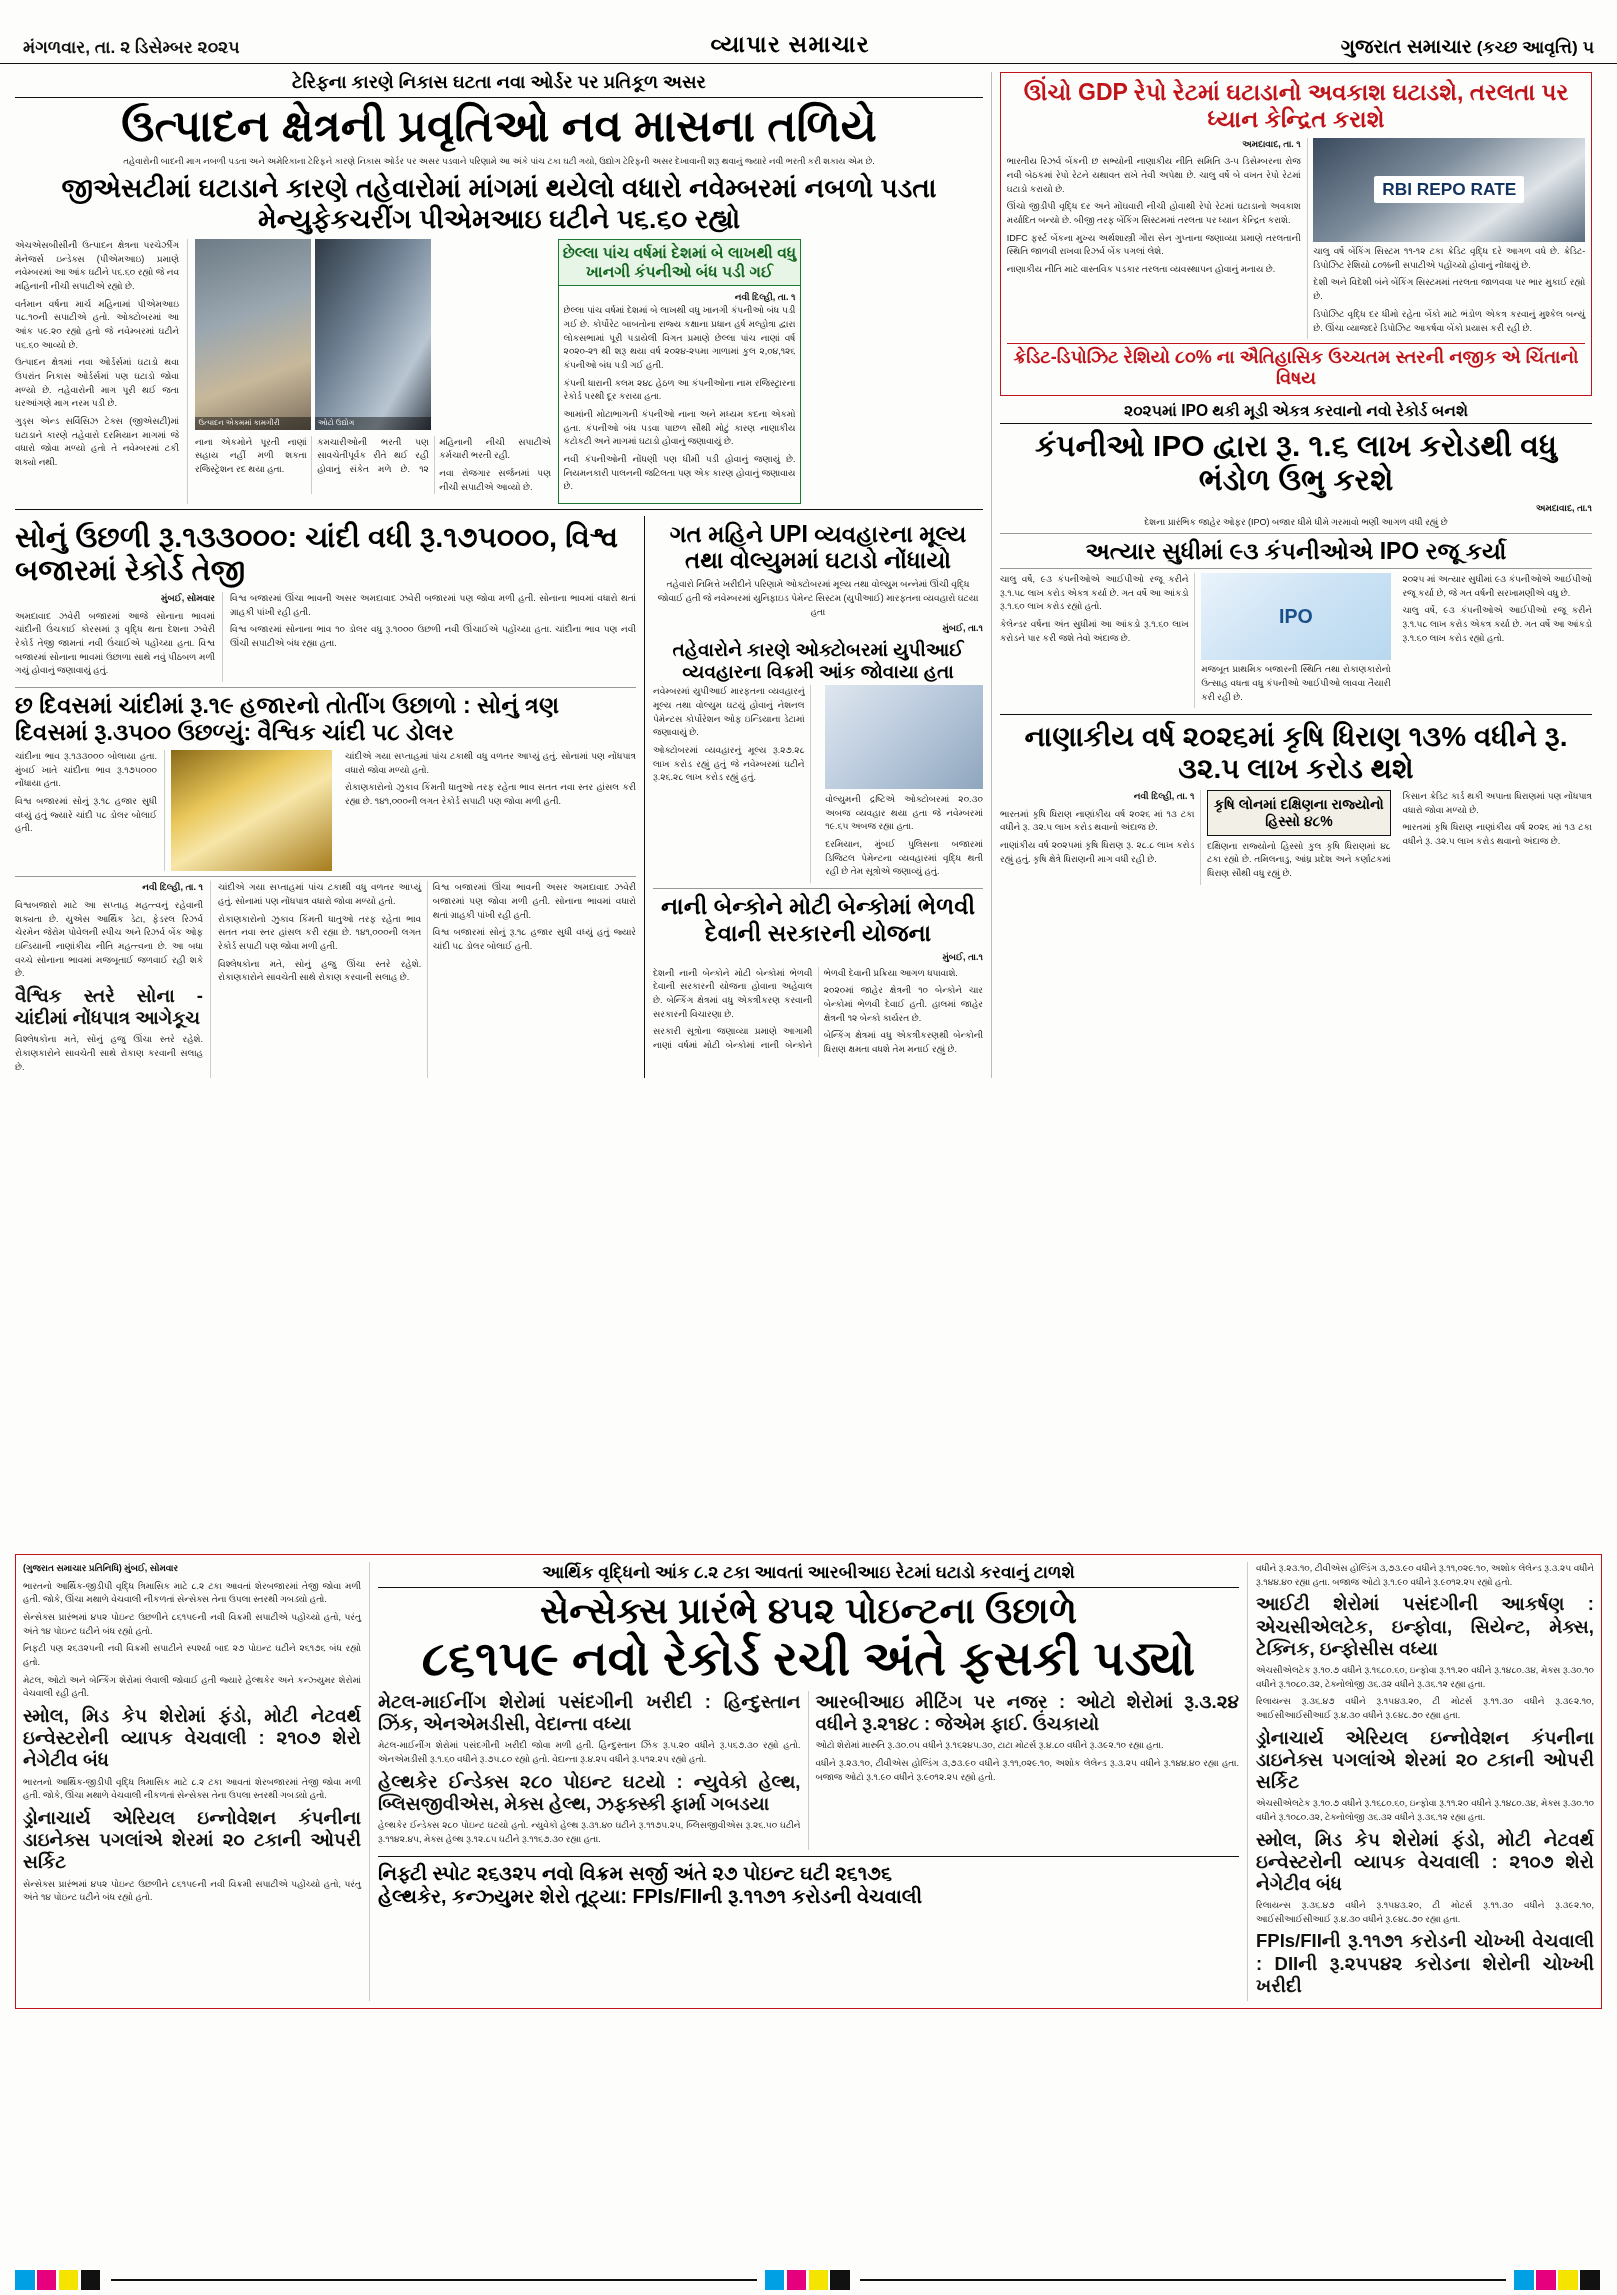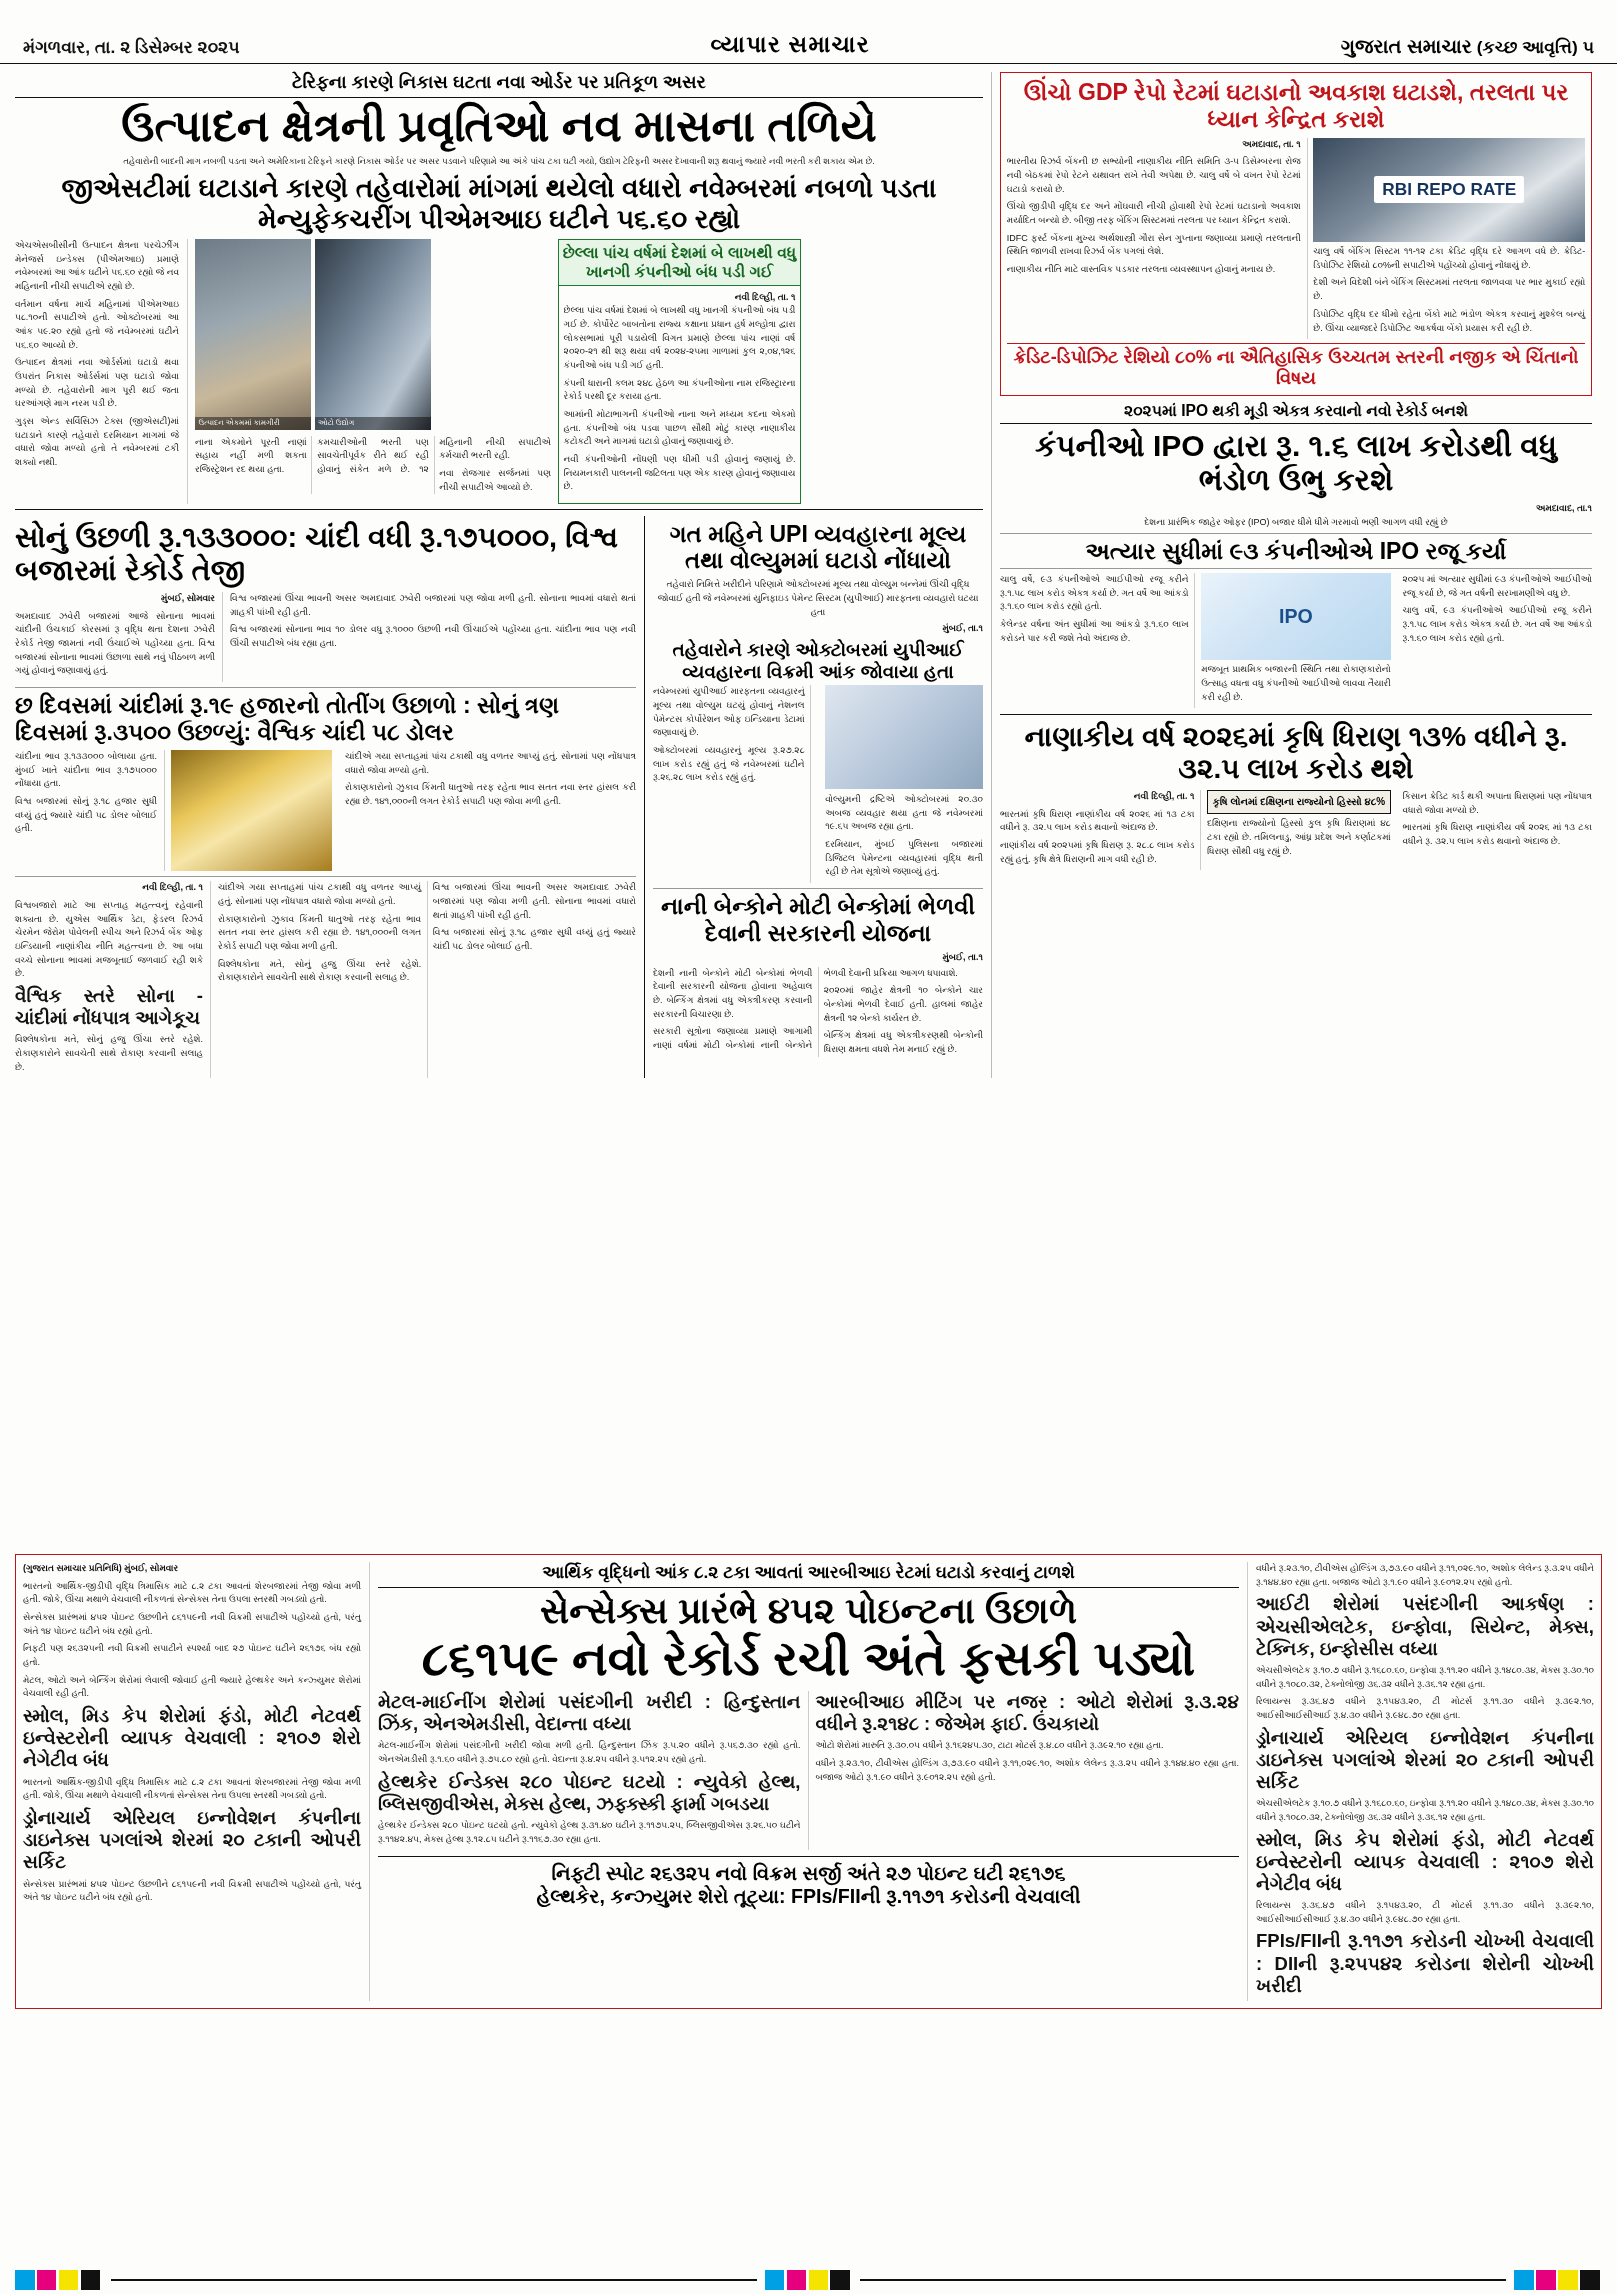--- a/index.html
+++ b/index.html
@@ -48,21 +48,21 @@
   .photo .cap{position:absolute;left:0;bottom:0;right:0;background:rgba(0,0,0,.45);color:#fff;font-size:7.5px;padding:1.7px 3.5px;}
   
   .greenbox{border:1.7px solid #1b7a2f;padding:4.6px;box-sizing:border-box;}
   .greenbox .gb-head{background:#e7f5e7;color:#14661f;font-size:15.6px;font-weight:bold;text-align:center;line-height:1.22;padding:3.5px 2.3px;border-bottom:1.2px solid #1b7a2f;margin:-4.6px -4.6px 4.6px;}
   
   .redbox{border:1.7px solid #c0141a;padding:5.8px;box-sizing:border-box;}
   .red-h{font-size:23px;font-weight:bold;color:#c0141a;text-align:center;line-height:1.18;}
   .red-sub{font-size:18px;font-weight:bold;color:#c0141a;text-align:center;border-top:1.2px solid #c0141a;padding-top:3.5px;margin-top:3.5px;}
   .tintbox{background:#f2efe6;border:1.2px solid #111;padding:4.6px;box-sizing:border-box;}
   .box-bot{border:1.7px solid #c0141a;padding:7px;box-sizing:border-box;}
-  .centerline{font-size:19.6px;font-weight:bold;text-align:center;line-height:1.2;}
+  .centerline{font-size:19.6px;font-weight:bold;line-height:1.2;}
   
   .colorstrip{position:absolute;left:0;bottom:0;width:1617px;height:30px;display:flex;align-items:center;padding:0 15px;box-sizing:border-box;gap:0;}
   .sw{width:19.6px;height:19.6px;margin-right:2.3px;}
   .strip-line{flex:1;height:2.3px;background:#111;margin:0 8px;}
   .mb10{margin-bottom:5.8px;}
   .flexrow{display:flex;}
 </style>
 </head>
 <body>
 
@@ -271,21 +271,21 @@
 
       <div>
         <div class="h2" style="font-size:28px;">નાણાકીય વર્ષ ૨૦૨૬માં કૃષિ ધિરાણ ૧૩% વધીને રૂ. ૩૨.૫ લાખ કરોડ થશે</div>
         <div class="flexrow" style="margin-top:3.5px;">
           <div style="width:34%;padding-right:5.8px;border-right:0.6px solid #ccc;box-sizing:border-box;" class="txt">
             <p style="text-align:right;font-weight:bold;">નવી દિલ્હી, તા. ૧</p>
             <p>ભારતમાં કૃષિ ધિરાણ નાણાંકીય વર્ષ ૨૦૨૬ માં ૧૩ ટકા વધીને રૂ. ૩૨.૫ લાખ કરોડ થવાનો અંદાજ છે.</p>
             <p>નાણાંકીય વર્ષ ૨૦૨૫માં કૃષિ ધિરાણ રૂ. ૨૮.૮ લાખ કરોડ રહ્યું હતું. કૃષિ ક્ષેત્રે ધિરાણની માગ વધી રહી છે.</p>
           </div>
           <div style="width:33%;padding:0 5.8px;box-sizing:border-box;">
-            <div class="tintbox" style="text-align:center;font-size:10px;font-weight:bold;line-height:1.25;">કૃષિ લોનમાં દક્ષિણના રાજ્યોનો હિસ્સો ૪૮%</div>
+            <div class="tintbox" style="text-align:center;font-size:14px;font-weight:bold;line-height:1.25;">કૃષિ લોનમાં દક્ષિણના રાજ્યોનો હિસ્સો ૪૮%</div>
             <div class="txt" style="margin-top:3.5px;">
               <p>દક્ષિણના રાજ્યોનો હિસ્સો કુલ કૃષિ ધિરાણમાં ૪૮ ટકા રહ્યો છે. તમિલનાડુ, આંધ્ર પ્રદેશ અને કર્ણાટકમાં ધિરાણ સૌથી વધુ રહ્યું છે.</p>
             </div>
           </div>
           <div style="flex:1;padding-left:5.8px;" class="txt">
             <p>કિસાન ક્રેડિટ કાર્ડ થકી અપાતા ધિરાણમાં પણ નોંધપાત્ર વધારો જોવા મળ્યો છે.</p>
             <p>ભારતમાં કૃષિ ધિરાણ નાણાંકીય વર્ષ ૨૦૨૬ માં ૧૩ ટકા વધીને રૂ. ૩૨.૫ લાખ કરોડ થવાનો અંદાજ છે.</p>
           </div>
         </div>
       </div>

